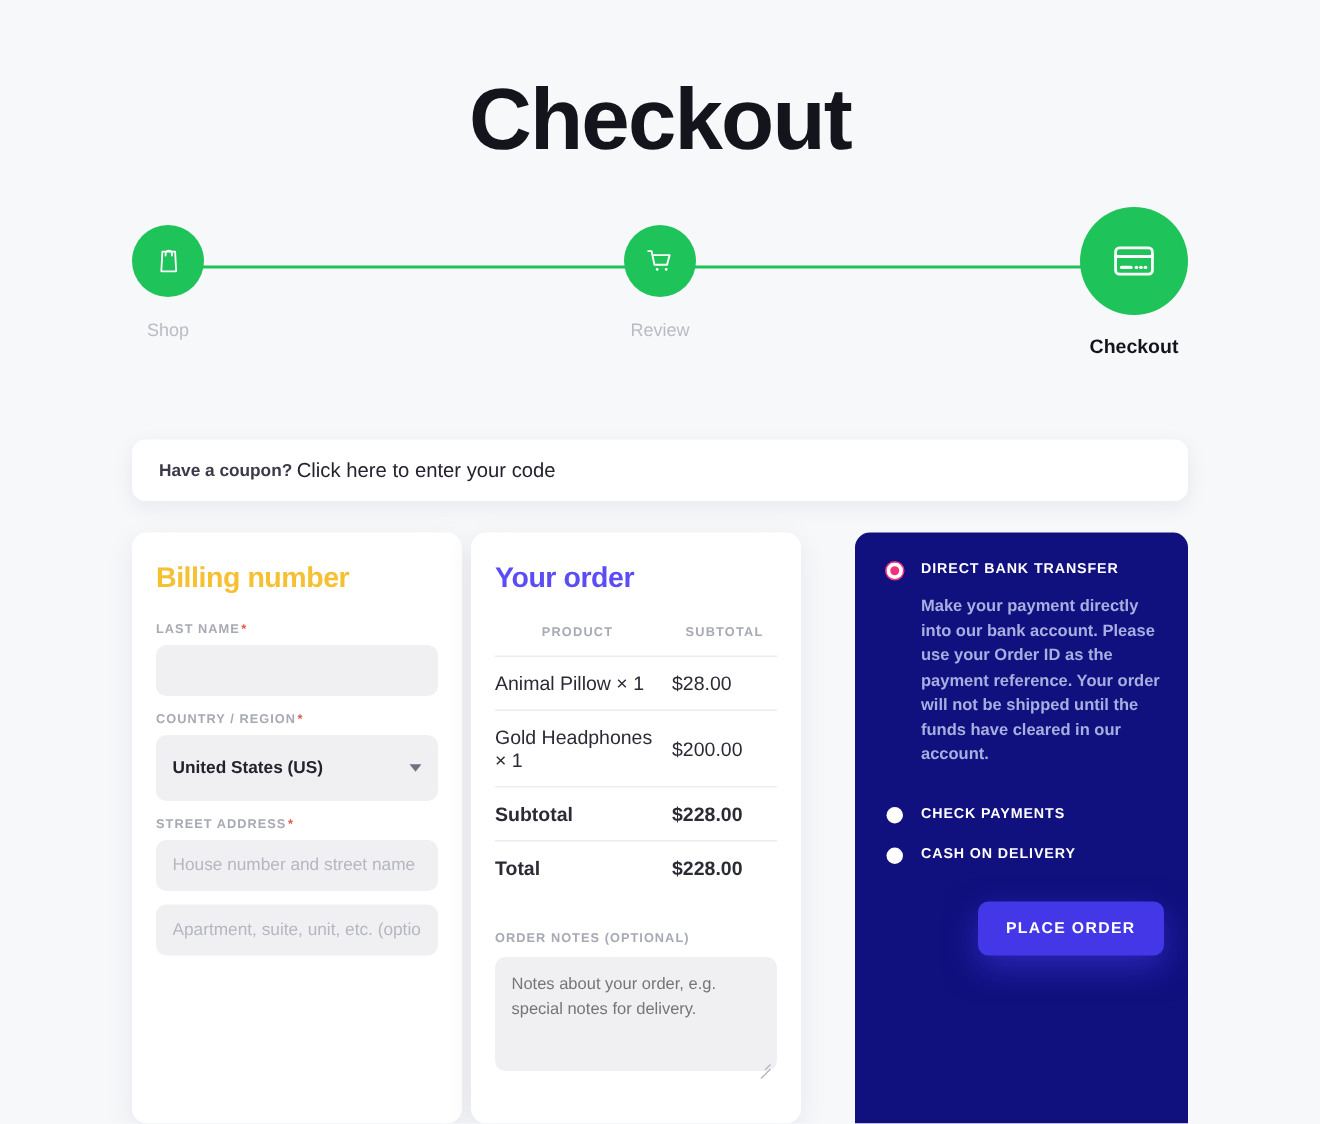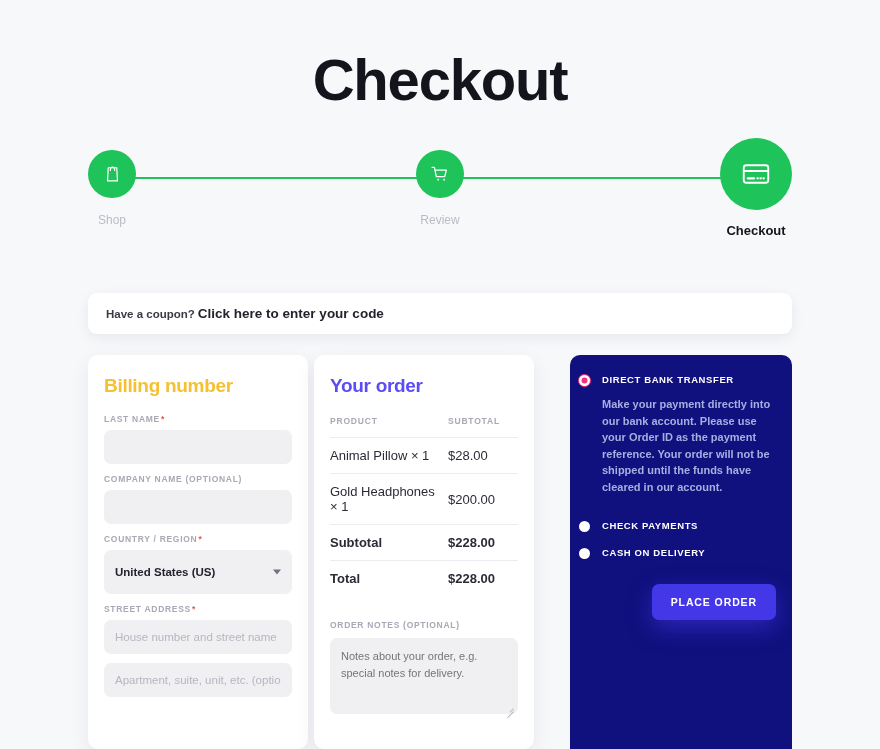--- a/index.html
+++ b/index.html
@@ -117,21 +117,21 @@
 
   .coupon-text {
     font-size: 11.5px;
     color: #3a3a48;
     font-weight: 600;
   }
 
   .coupon-link {
     font-size: 13.5px;
     color: #23232f;
-    font-weight: 700;
+    font-weight: 400;
     margin-left: 3px;
     cursor: pointer;
   }
 
   
   .col {
     position: absolute;
     top: 355px;
     border-radius: 10px;
   }
@@ -155,21 +155,21 @@
     padding: 20px 16px 0 16px;
     overflow: hidden;
   }
 
   .col-payment {
     left: 570px;
     width: 222px;
     height: 394px;
     background: #10107e;
     border-radius: 10px 10px 0 0;
-    padding: 18px 16px 0 4px;
+    padding: 18px 16px 0 16px;
     overflow: hidden;
   }
 
   
   .billing-title {
     font-size: 19px;
     font-weight: 700;
     color: #f6c033;
     letter-spacing: -0.3px;
     margin-bottom: 17px;
@@ -269,21 +269,21 @@
   }
 
   .order-table { width: 100%; border-collapse: collapse; }
 
   .order-table th {
     font-size: 8.5px;
     letter-spacing: 0.8px;
     color: #a7a9b4;
     font-weight: 600;
     text-transform: uppercase;
-    text-align: left;
+    text-align: center;
     padding: 0 0 11px 0;
     margin-top: 17px;
   }
   .order-table th.col2, .order-table td.col2 { padding-left: 8px; width: 78px; }
 
   .order-table td {
     font-size: 13px;
     color: #2b2b36;
     padding: 10px 0;
     border-top: 1px solid #ececf0;
@@ -448,24 +448,20 @@
     <div class="billing-title">Billing number</div>
 
 
     <div class="field">
       <label class="field-label">
         <span>LAST NAME</span><span class="req">*</span>
       </label>
       <input class="input" type="text" value="" style="">
     </div>
 
-    <div class="field">
-      <label class="field-label">COMPANY NAME (OPTIONAL)</label>
-      <input class="input" type="text" value="" style="">
-    </div>
 
     <div class="field">
       <label class="field-label">
         <span>COUNTRY / REGION</span><span class="req">*</span>
       </label>
       <div class="select-wrap">
         <div class="select-box">United States (US)</div>
         <span class="chevron"></span>
       </div>
     </div>

